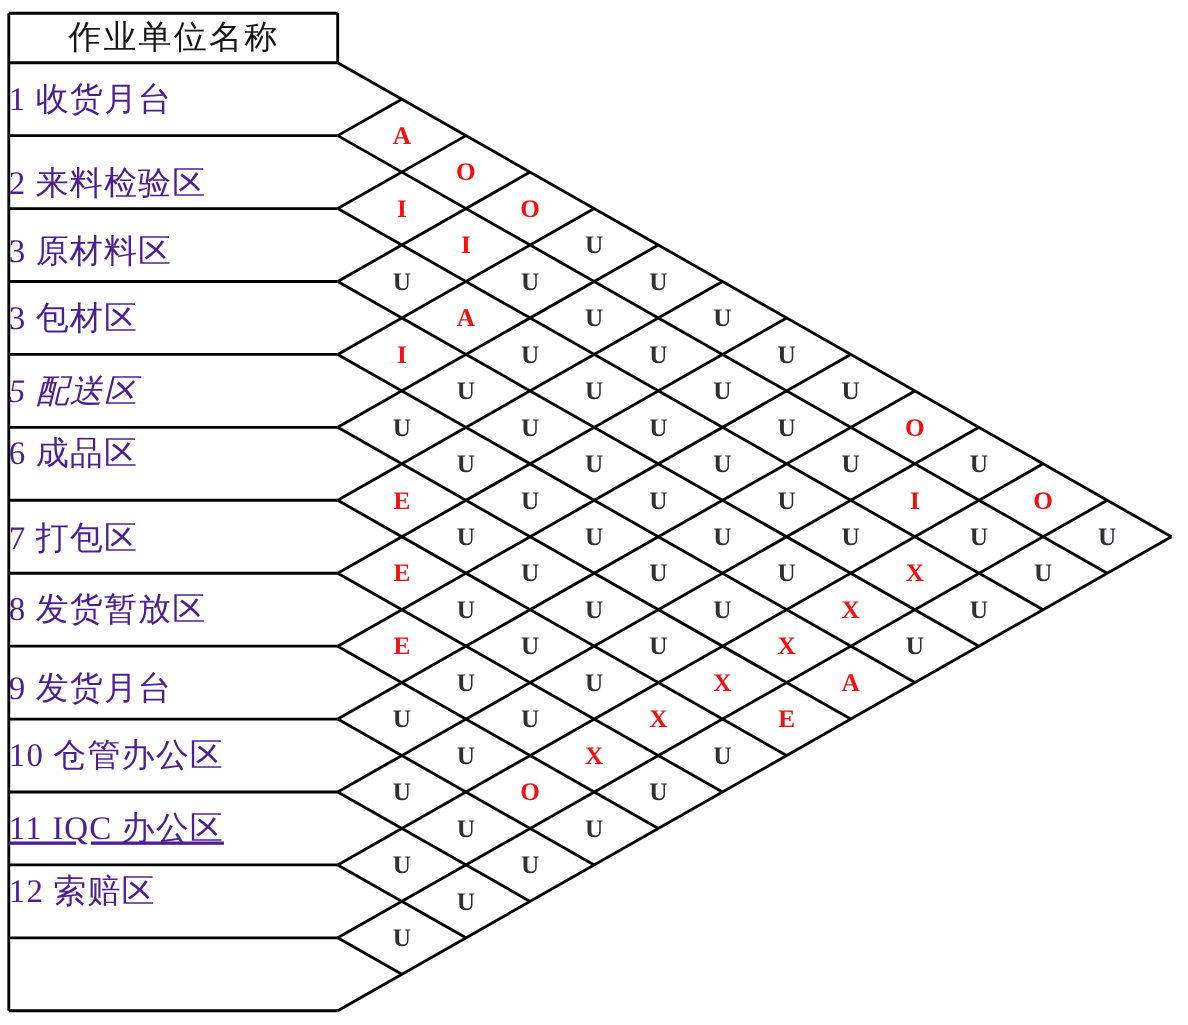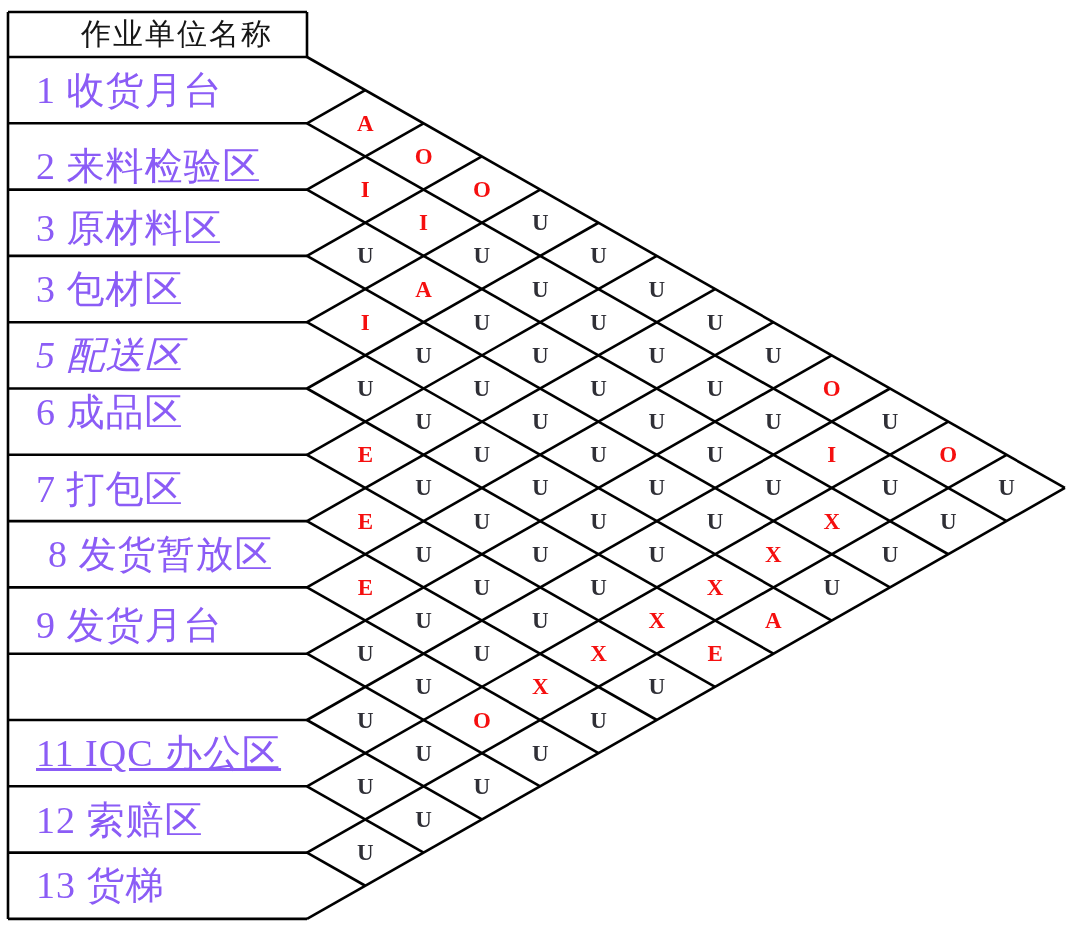--- a/index.html
+++ b/index.html
@@ -8,32 +8,31 @@
     width:1080px;height:932px;
     background:#ffffff;
     font-family:"Liberation Serif","DejaVu Serif",serif;
     overflow:hidden;
   }
   #lattice{position:absolute;left:0;top:0;}
   .unit-label{
     position:absolute;
     left:8px;width:296px;
     display:flex;align-items:center;
-    padding-left:28px;box-sizing:border-box;
-    font-size:38px;color:#8b5cf6;
+    padding-left:0;box-sizing:border-box;
+    font-size:30px;color:#4c1d95;
     letter-spacing:1px;
     white-space:nowrap;
   }
   .header-cell{
     position:absolute;
     left:8px;top:12px;width:300px;height:45px;
     display:flex;align-items:center;justify-content:center;
     font-size:30px;color:#161616;
     letter-spacing:2px;
-    margin-left:19px;
   }
   .rating-text{
     font-family:"Liberation Serif","DejaVu Serif",serif;
     font-weight:bold;
     font-size:23px;
   }
 </style>
 </head>
 <body>
 
@@ -165,19 +164,19 @@
 
   <div class="header-cell">作业单位名称</div>
 
   <div class="unit-label" style="top: 57px; height: 66.3px;">1 收货月台</div>
   <div class="unit-label" style="top: 123.3px; height: 86px;">2 来料检验区</div>
   <div class="unit-label" style="top: 189.6px; height: 78px;">3 原材料区</div>
   <div class="unit-label" style="top: 255.9px; height: 66.3px;">3 包材区</div>
   <div class="unit-label" style="top: 322.2px; height: 66.3px; font-style: italic;">5 配送区</div>
   <div class="unit-label" style="top: 388.5px; height: 47px;">6 成品区</div>
   <div class="unit-label" style="top: 454.8px; height: 69px;">7 打包区</div>
-  <div class="unit-label" style="top: 521.1px; height: 66.3px; margin-left: 12px;">8 发货暂放区</div>
+  <div class="unit-label" style="top: 521.1px; height: 66.3px;">8 发货暂放区</div>
   <div class="unit-label" style="top: 587.4px; height: 77px;">9 发货月台</div>
+  <div class="unit-label" style="top: 653.7px; height: 66.3px;">10 仓管办公区</div>
   <div class="unit-label" style="top: 720px; height: 66.3px; text-decoration: underline;">11 IQC 办公区</div>
-  <div class="unit-label" style="top: 786.3px; height: 49px; margin-top: 10px;">12 索赔区</div>
-  <div class="unit-label" style="top: 852.6px; height: 66.3px;">13 货梯</div>
+  <div class="unit-label" style="top: 786.3px; height: 49px;">12 索赔区</div>
 
 </div>
 
 </body></html>

